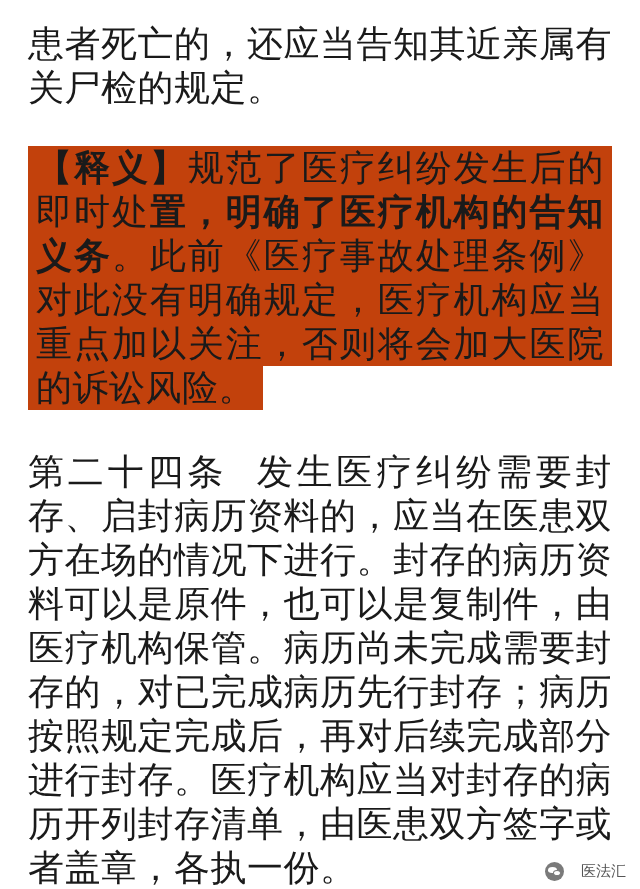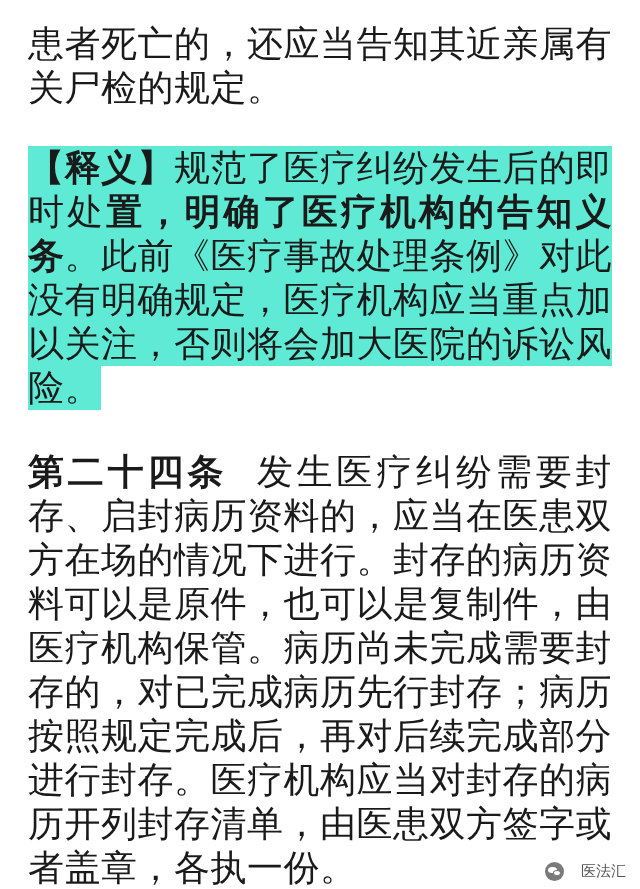--- a/index.html
+++ b/index.html
@@ -29,33 +29,33 @@
     text-align: justify;
     margin: 0;
   }
   .para.first {
     margin-bottom: 36px;
   }
   .highlight-block {
     margin: 0 0 40px 0;
   }
   .hl {
-    background: #5eead4;
+    background: #c2410c;
     box-decoration-break: clone;
     -webkit-box-decoration-break: clone;
-    padding: 2px 0;
+    padding: 2px 8px;
   }
   .bold {
     font-weight: bold;
   }
   .article {
     margin: 0;
   }
   .article-num {
-    font-weight: bold;
+    font-weight: normal;
   }
   .indent-gap {
     display: inline-block;
     width: 26px;
   }
   .footer {
     position: absolute;
     right: 14px;
     bottom: 8px;
     display: flex;

